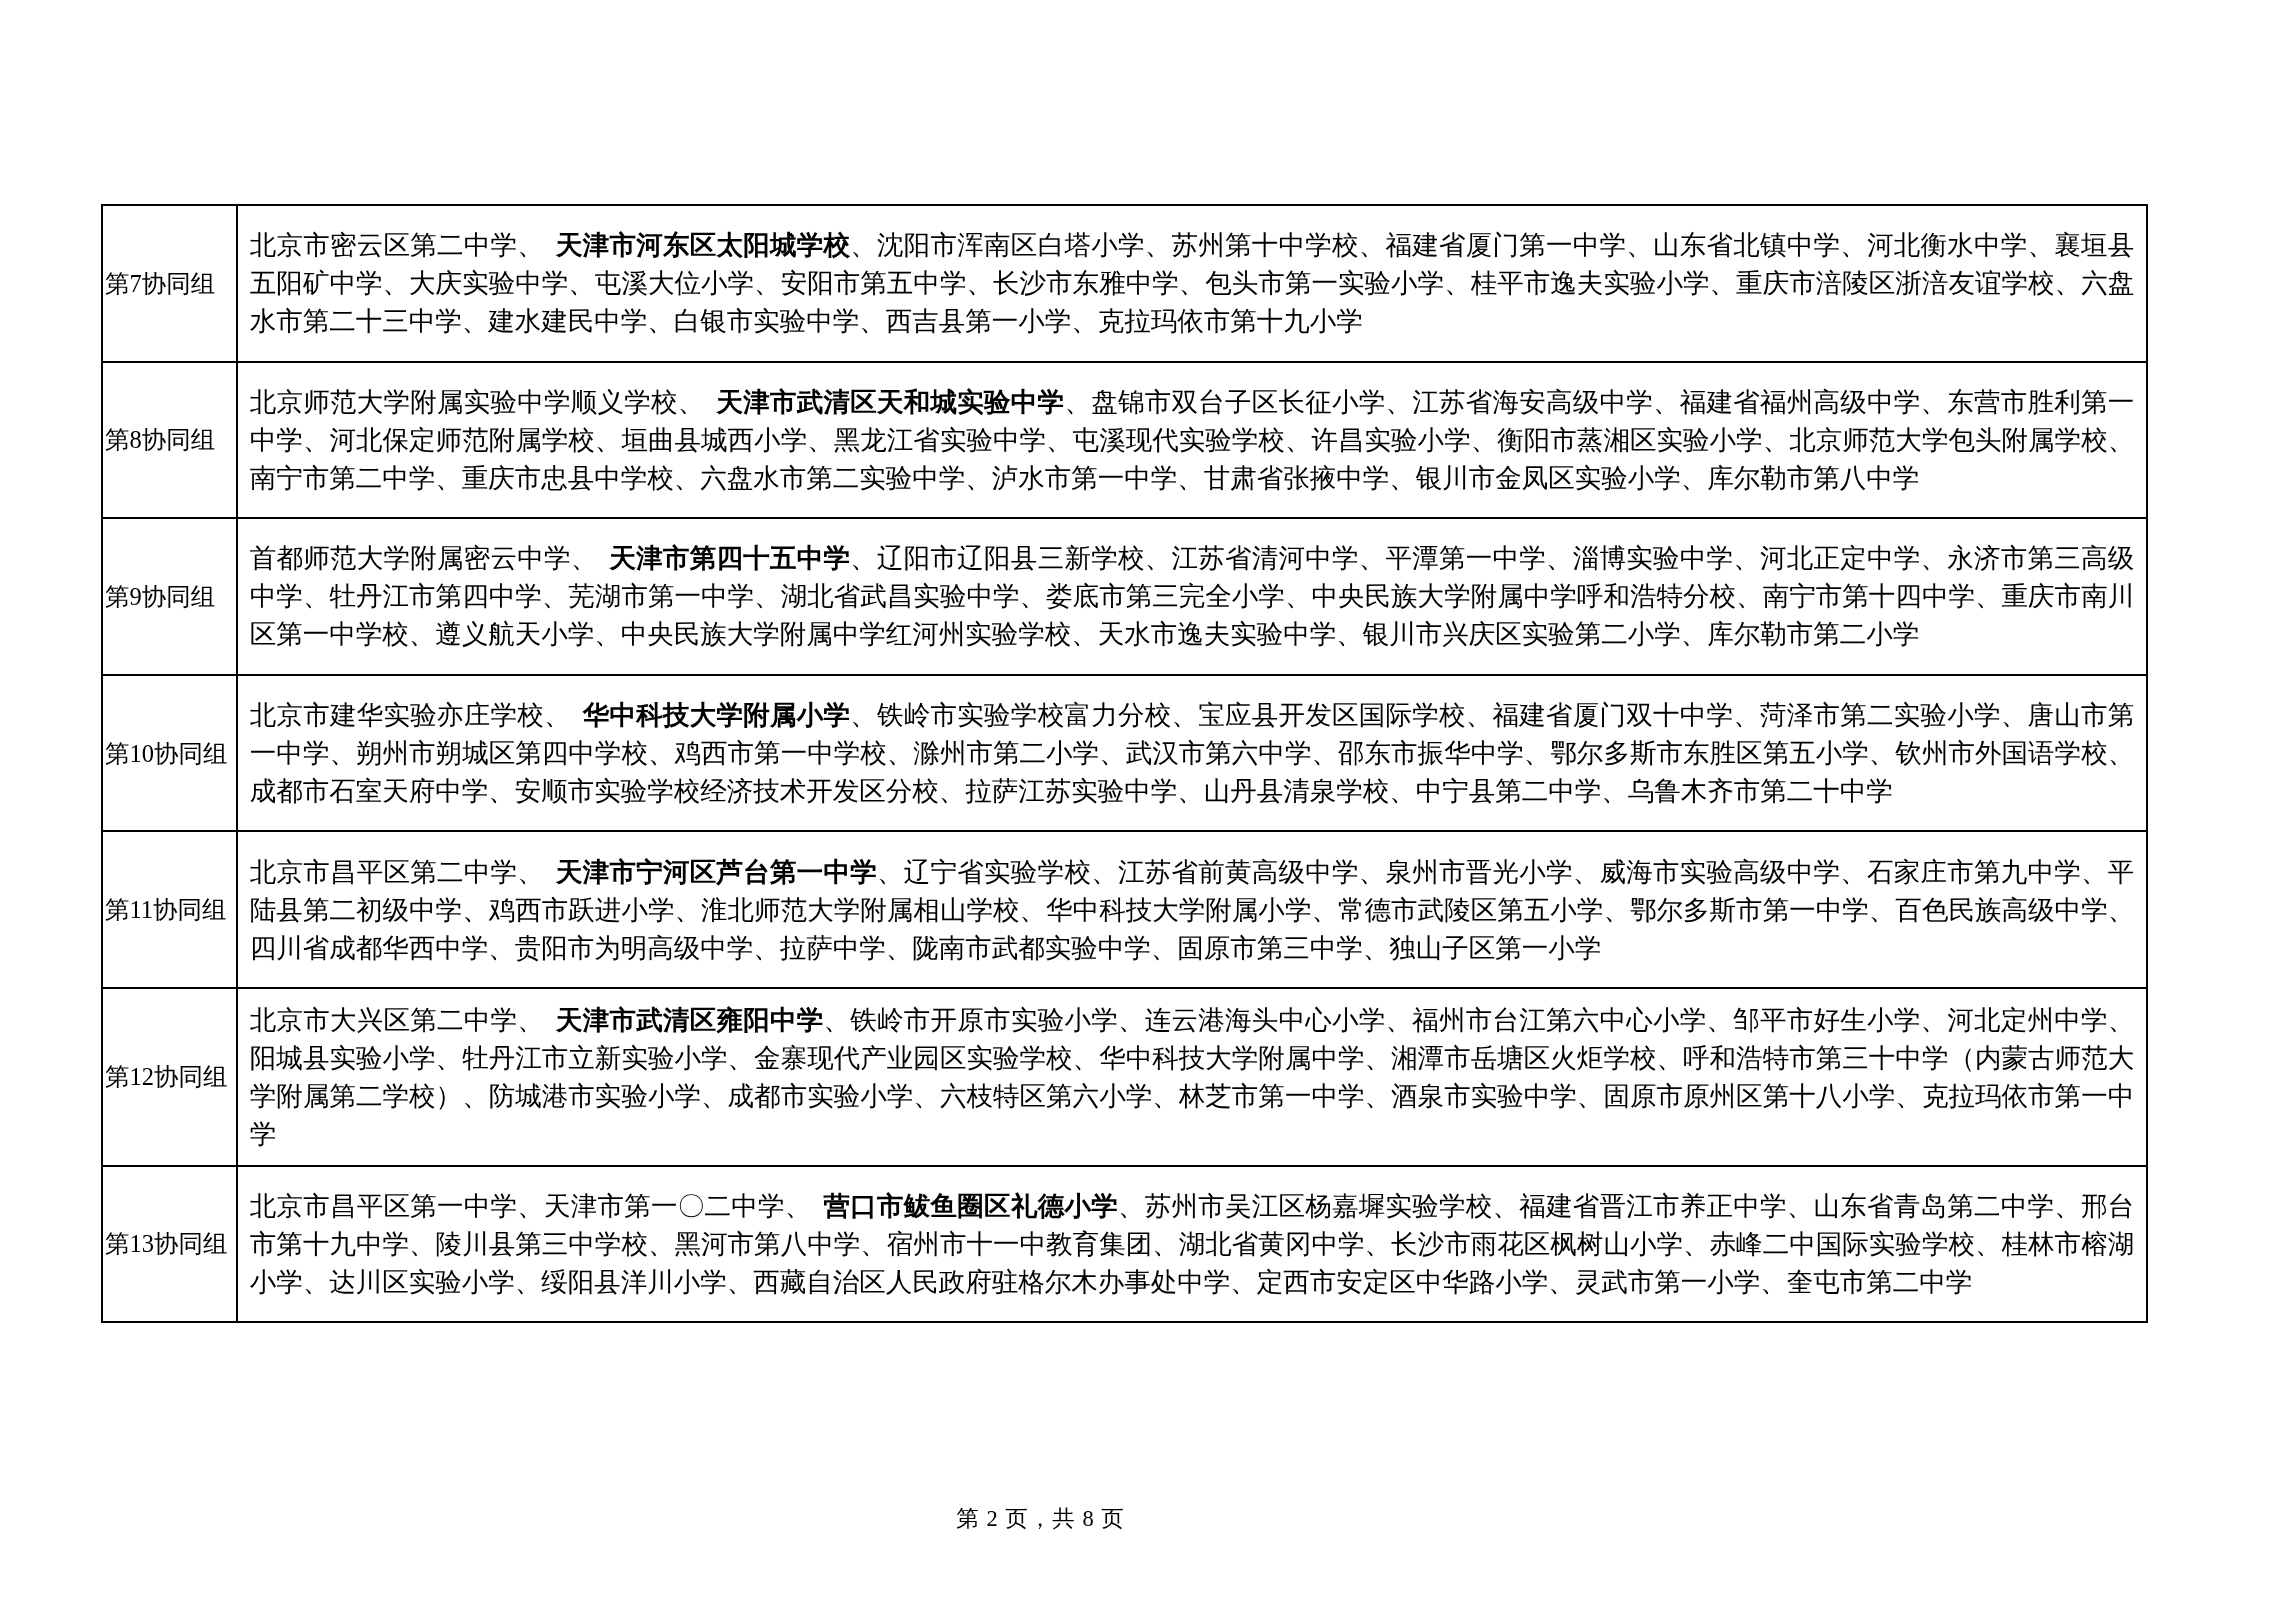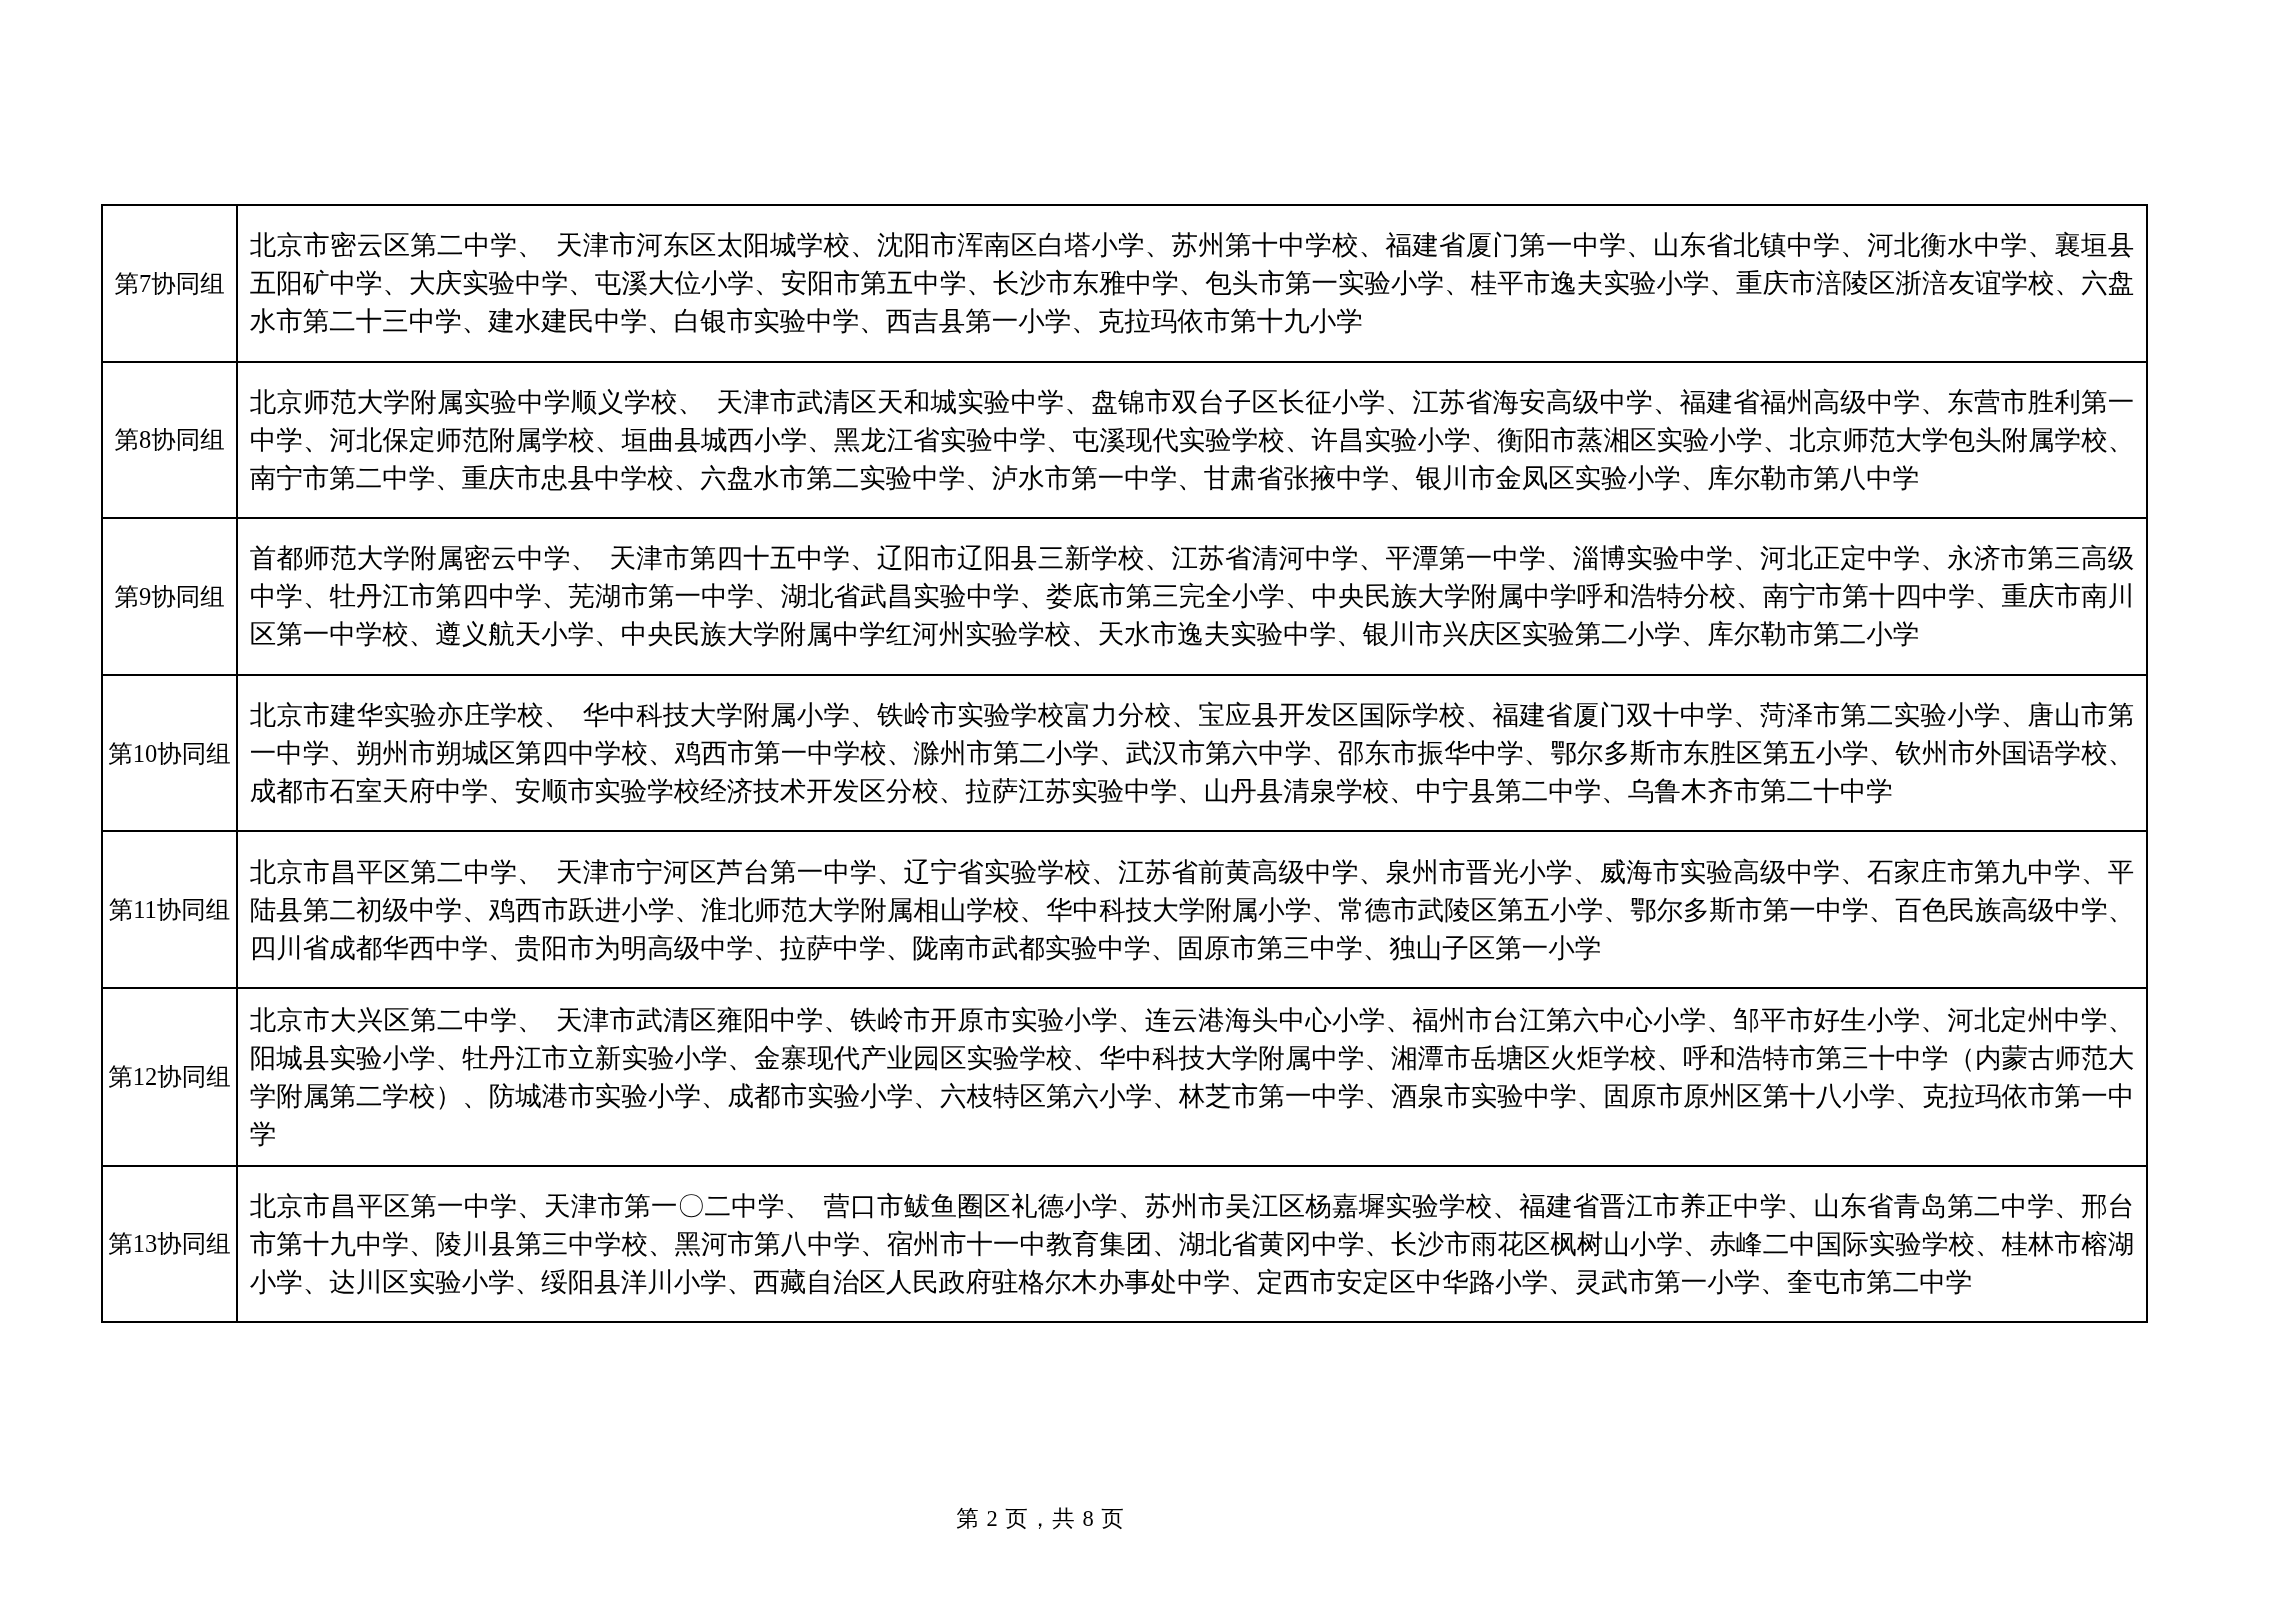--- a/index.html
+++ b/index.html
@@ -26,36 +26,36 @@
     width: 2047px;
     border-collapse: collapse;
     table-layout: fixed;
     border: 2.9px solid #000;
   }
   table.groups-table td {
     border: 2px solid #000;
   }
   td.group-cell {
     width: 129px;
-    text-align: center;
+    text-align: left;
     vertical-align: middle;
     font-size: 24.5px;
     padding: 4px 2px;
     white-space: nowrap;
   }
   td.schools-cell {
     font-size: 26.5px;
     line-height: 38px;
     padding: 11.8px 11.8px;
     text-align: justify;
     vertical-align: middle;
     height: 131px;
   }
   td.schools-cell b {
-    font-weight: normal;
+    font-weight: bold;
     margin-left: 12px;
   }
   .footer {
     position: absolute;
     top: 1503px;
     left: 16px;
     width: 2049px;
     text-align: center;
     font-size: 22.5px;
     letter-spacing: 1px;

